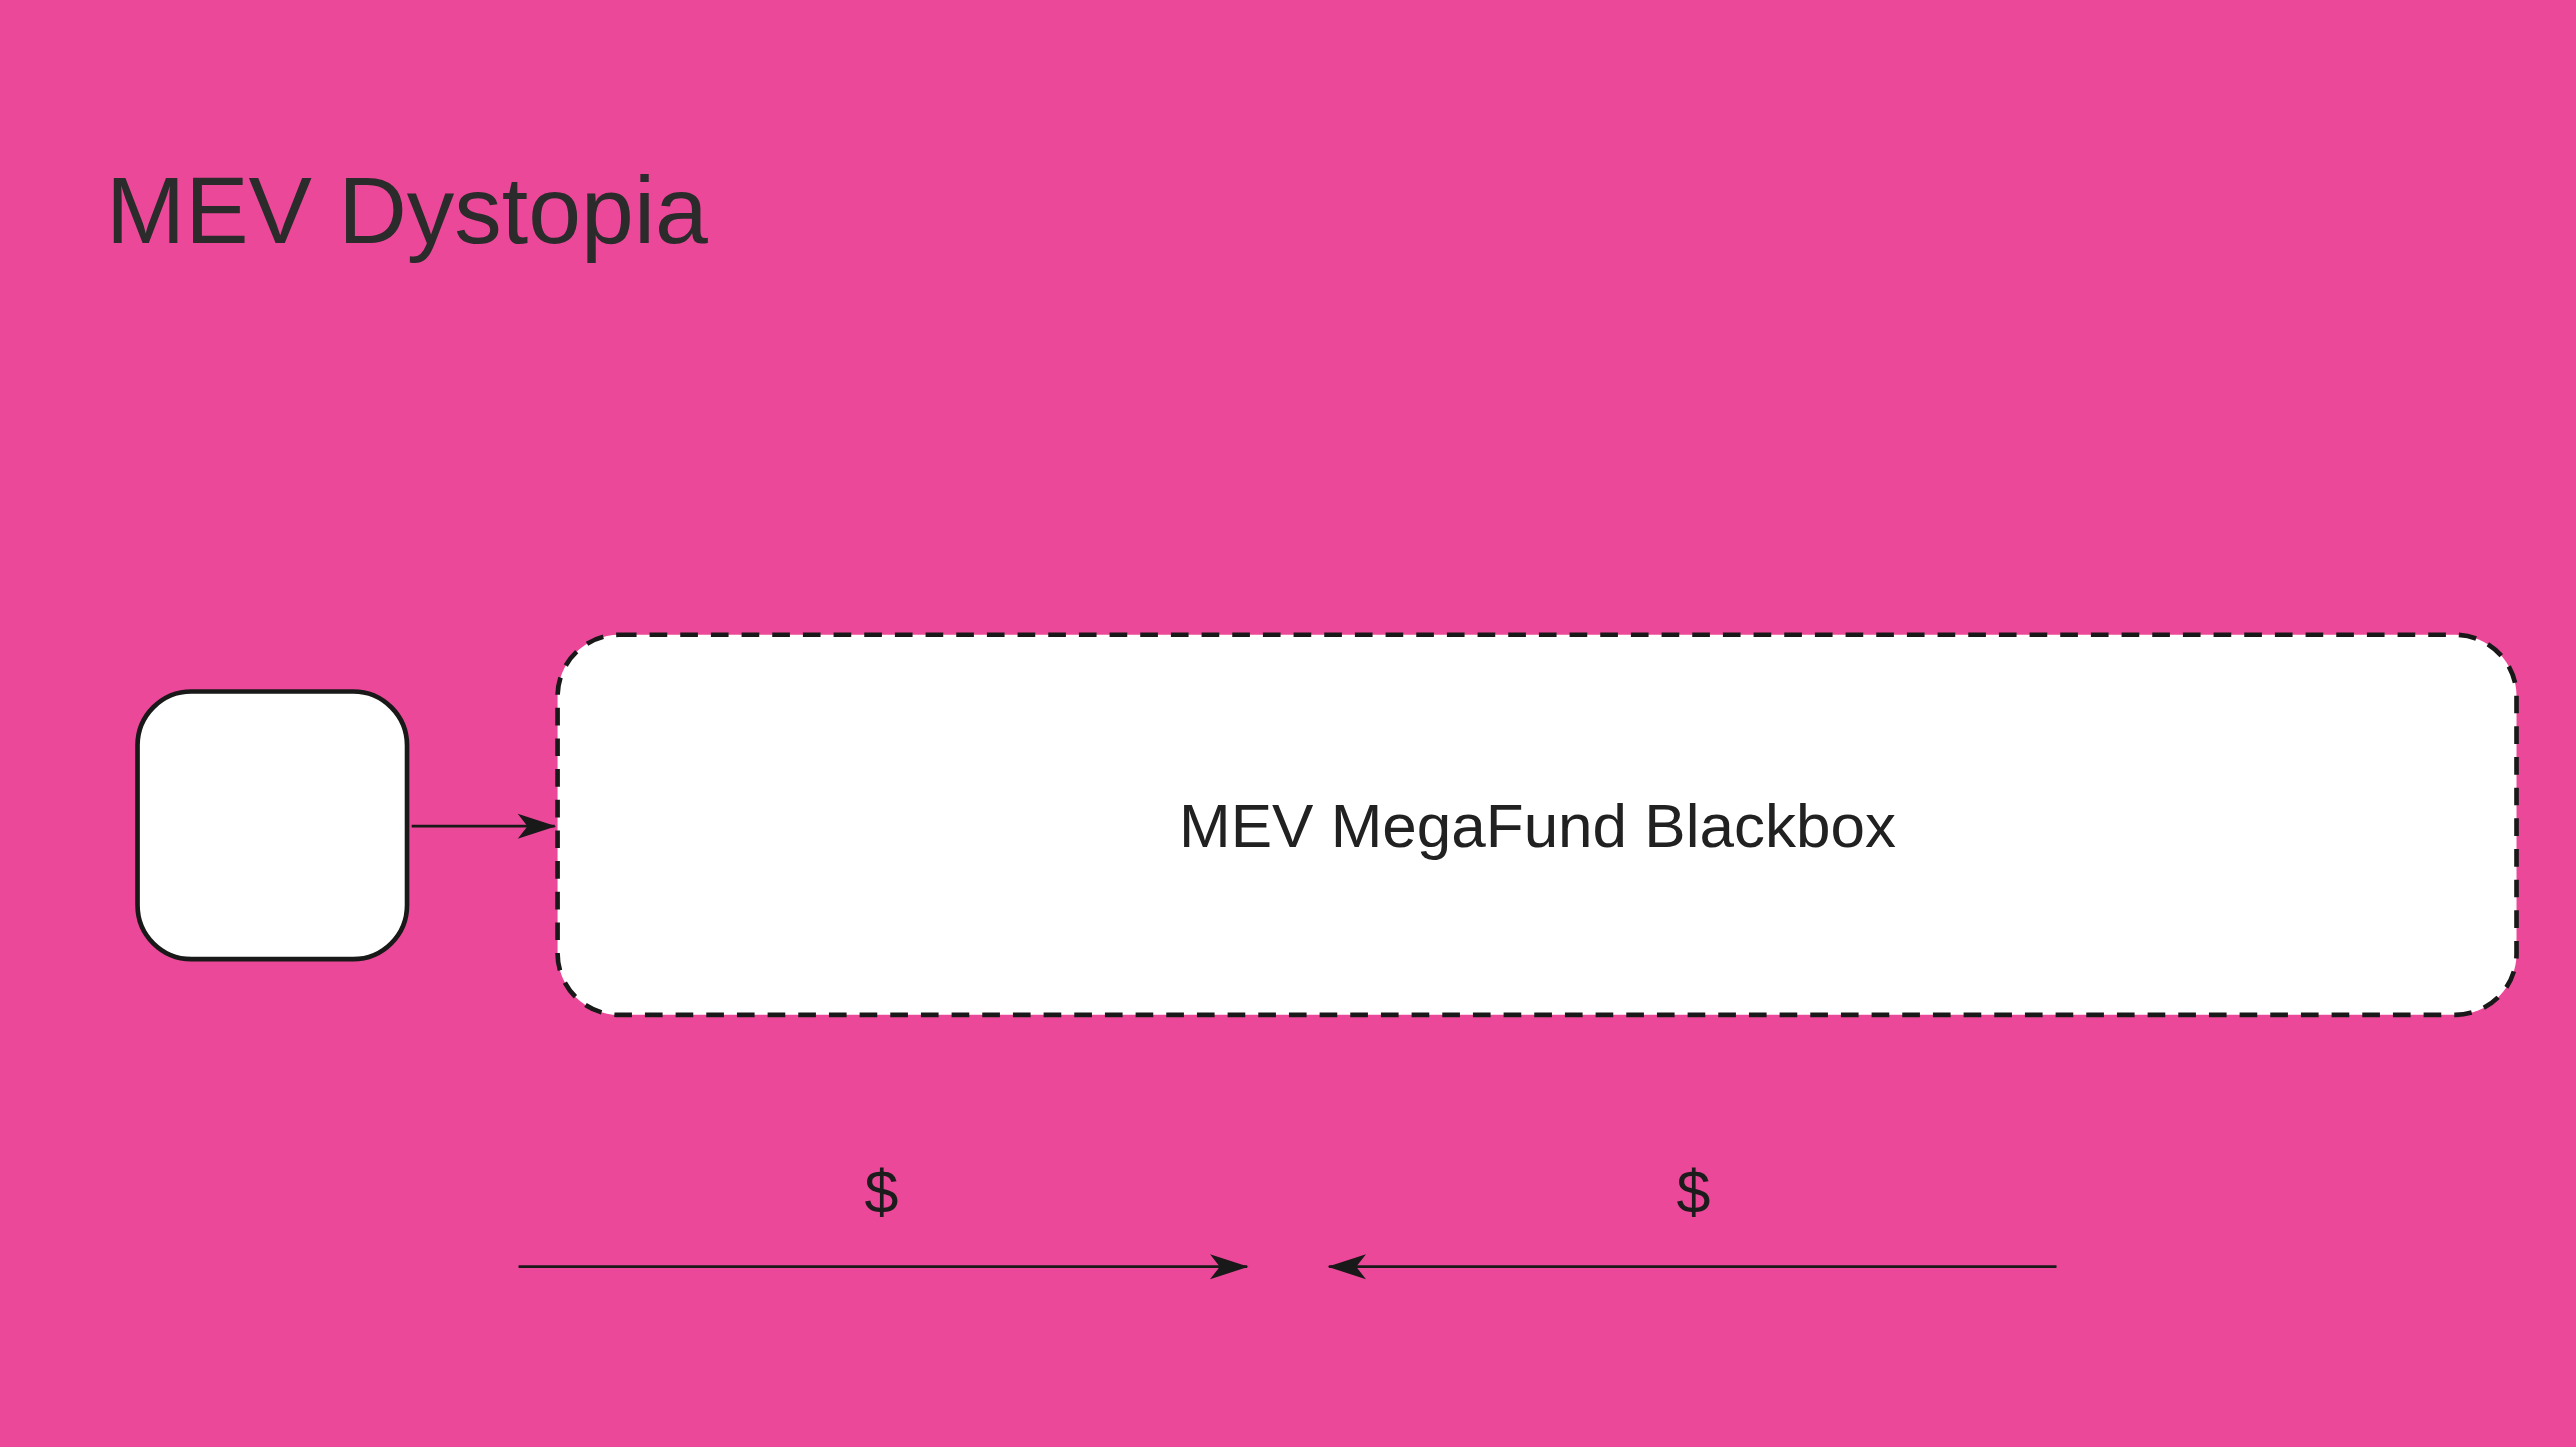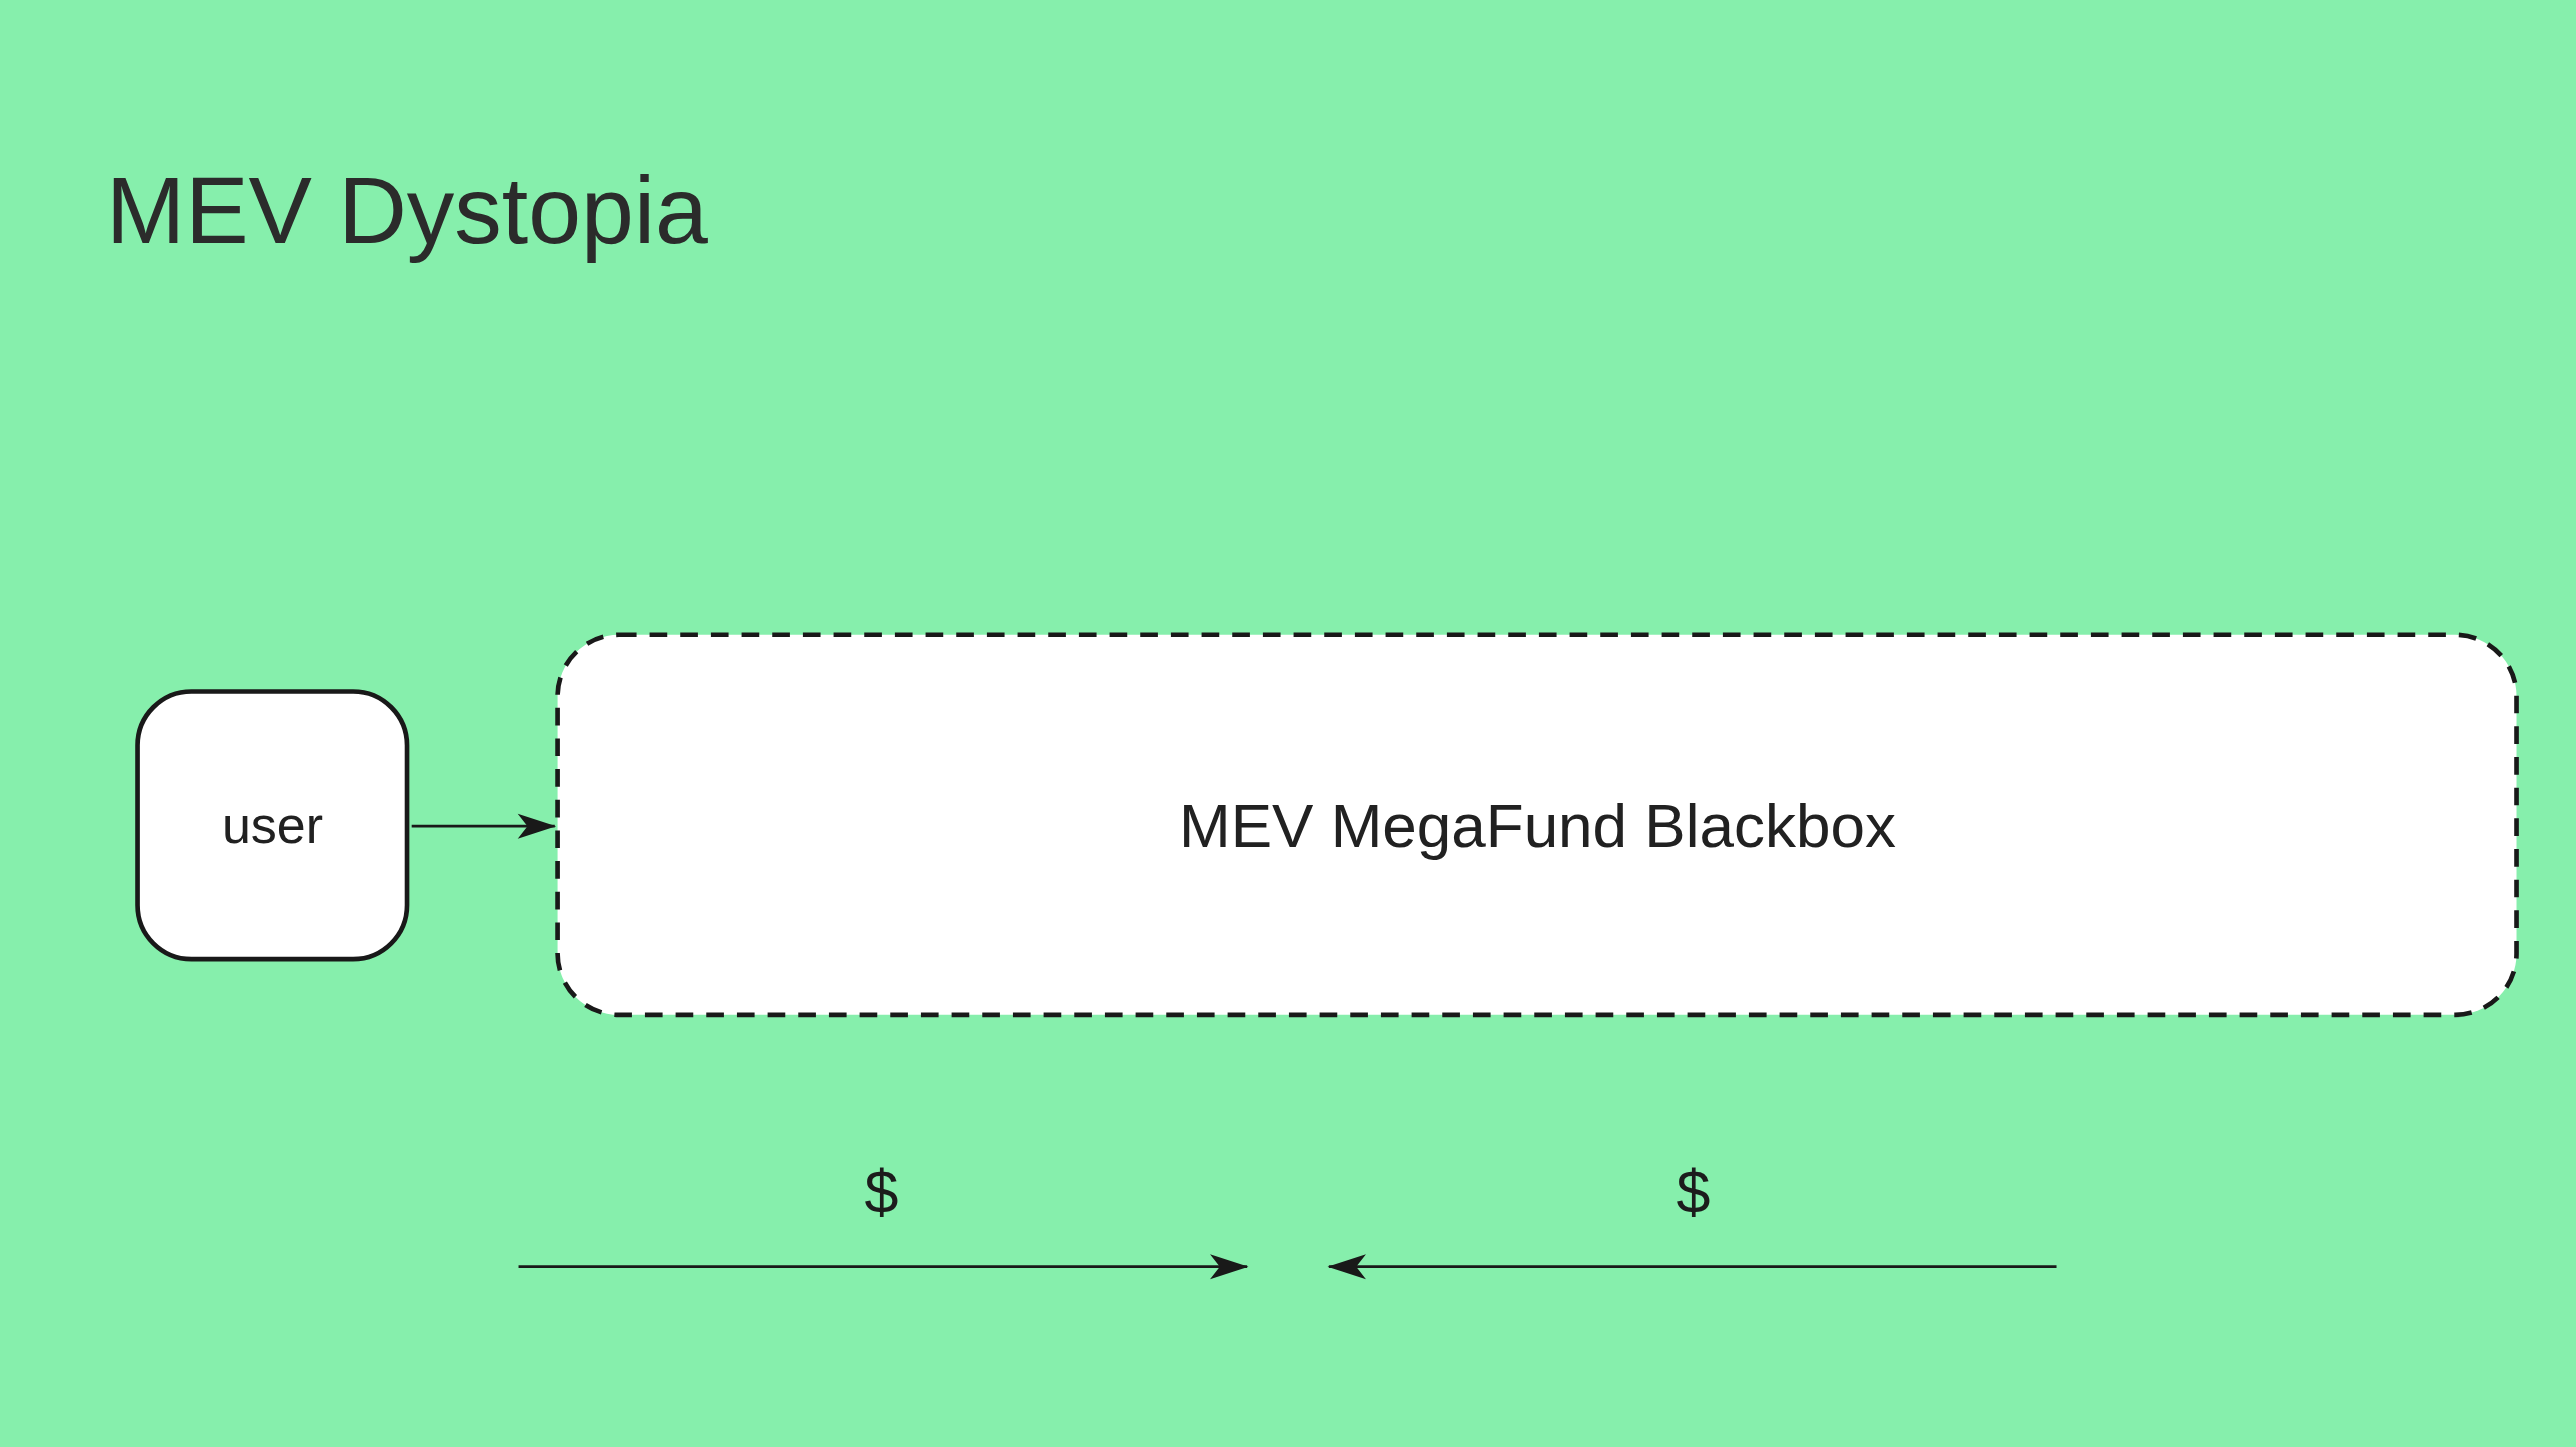--- a/index.html
+++ b/index.html
@@ -4,21 +4,21 @@
 <style>
   html, body {
     margin: 0;
     padding: 0;
     background: #ffffff;
   }
   .stage {
     position: relative;
     width: 2576px;
     height: 1448px;
-    background: #86efac;
+    background: #ec4899;
     overflow: hidden;
     font-family: "Liberation Sans", "DejaVu Sans", sans-serif;
     color: #262626;
   }
   .page-title {
     position: absolute;
     left: 106px;
     top: 149px;
     font-size: 95px;
     line-height: 1.3;
@@ -103,21 +103,20 @@
 
     <rect x="600" y="683" width="2108" height="409" rx="66" ry="66" fill="#ffffff" stroke="#191919" stroke-width="5" stroke-dasharray="19 14"></rect>
 
     <line x1="443" y1="889" x2="597" y2="889" stroke="#191919" stroke-width="3" marker-end="url(#head)"></line>
 
     <line x1="558" y1="1363" x2="1342" y2="1363" stroke="#191919" stroke-width="3" marker-end="url(#head)"></line>
 
     <line x1="2213" y1="1363" x2="1430" y2="1363" stroke="#191919" stroke-width="3" marker-end="url(#head)"></line>
   </svg>
 
-  <div class="node-label user-label">user</div>
 
   <div class="node-label blackbox-label">MEV MegaFund Blackbox</div>
 
   <div class="money-label money-in">$</div>
 
   <div class="money-label money-out">$</div>
 
 </div>
 
 

